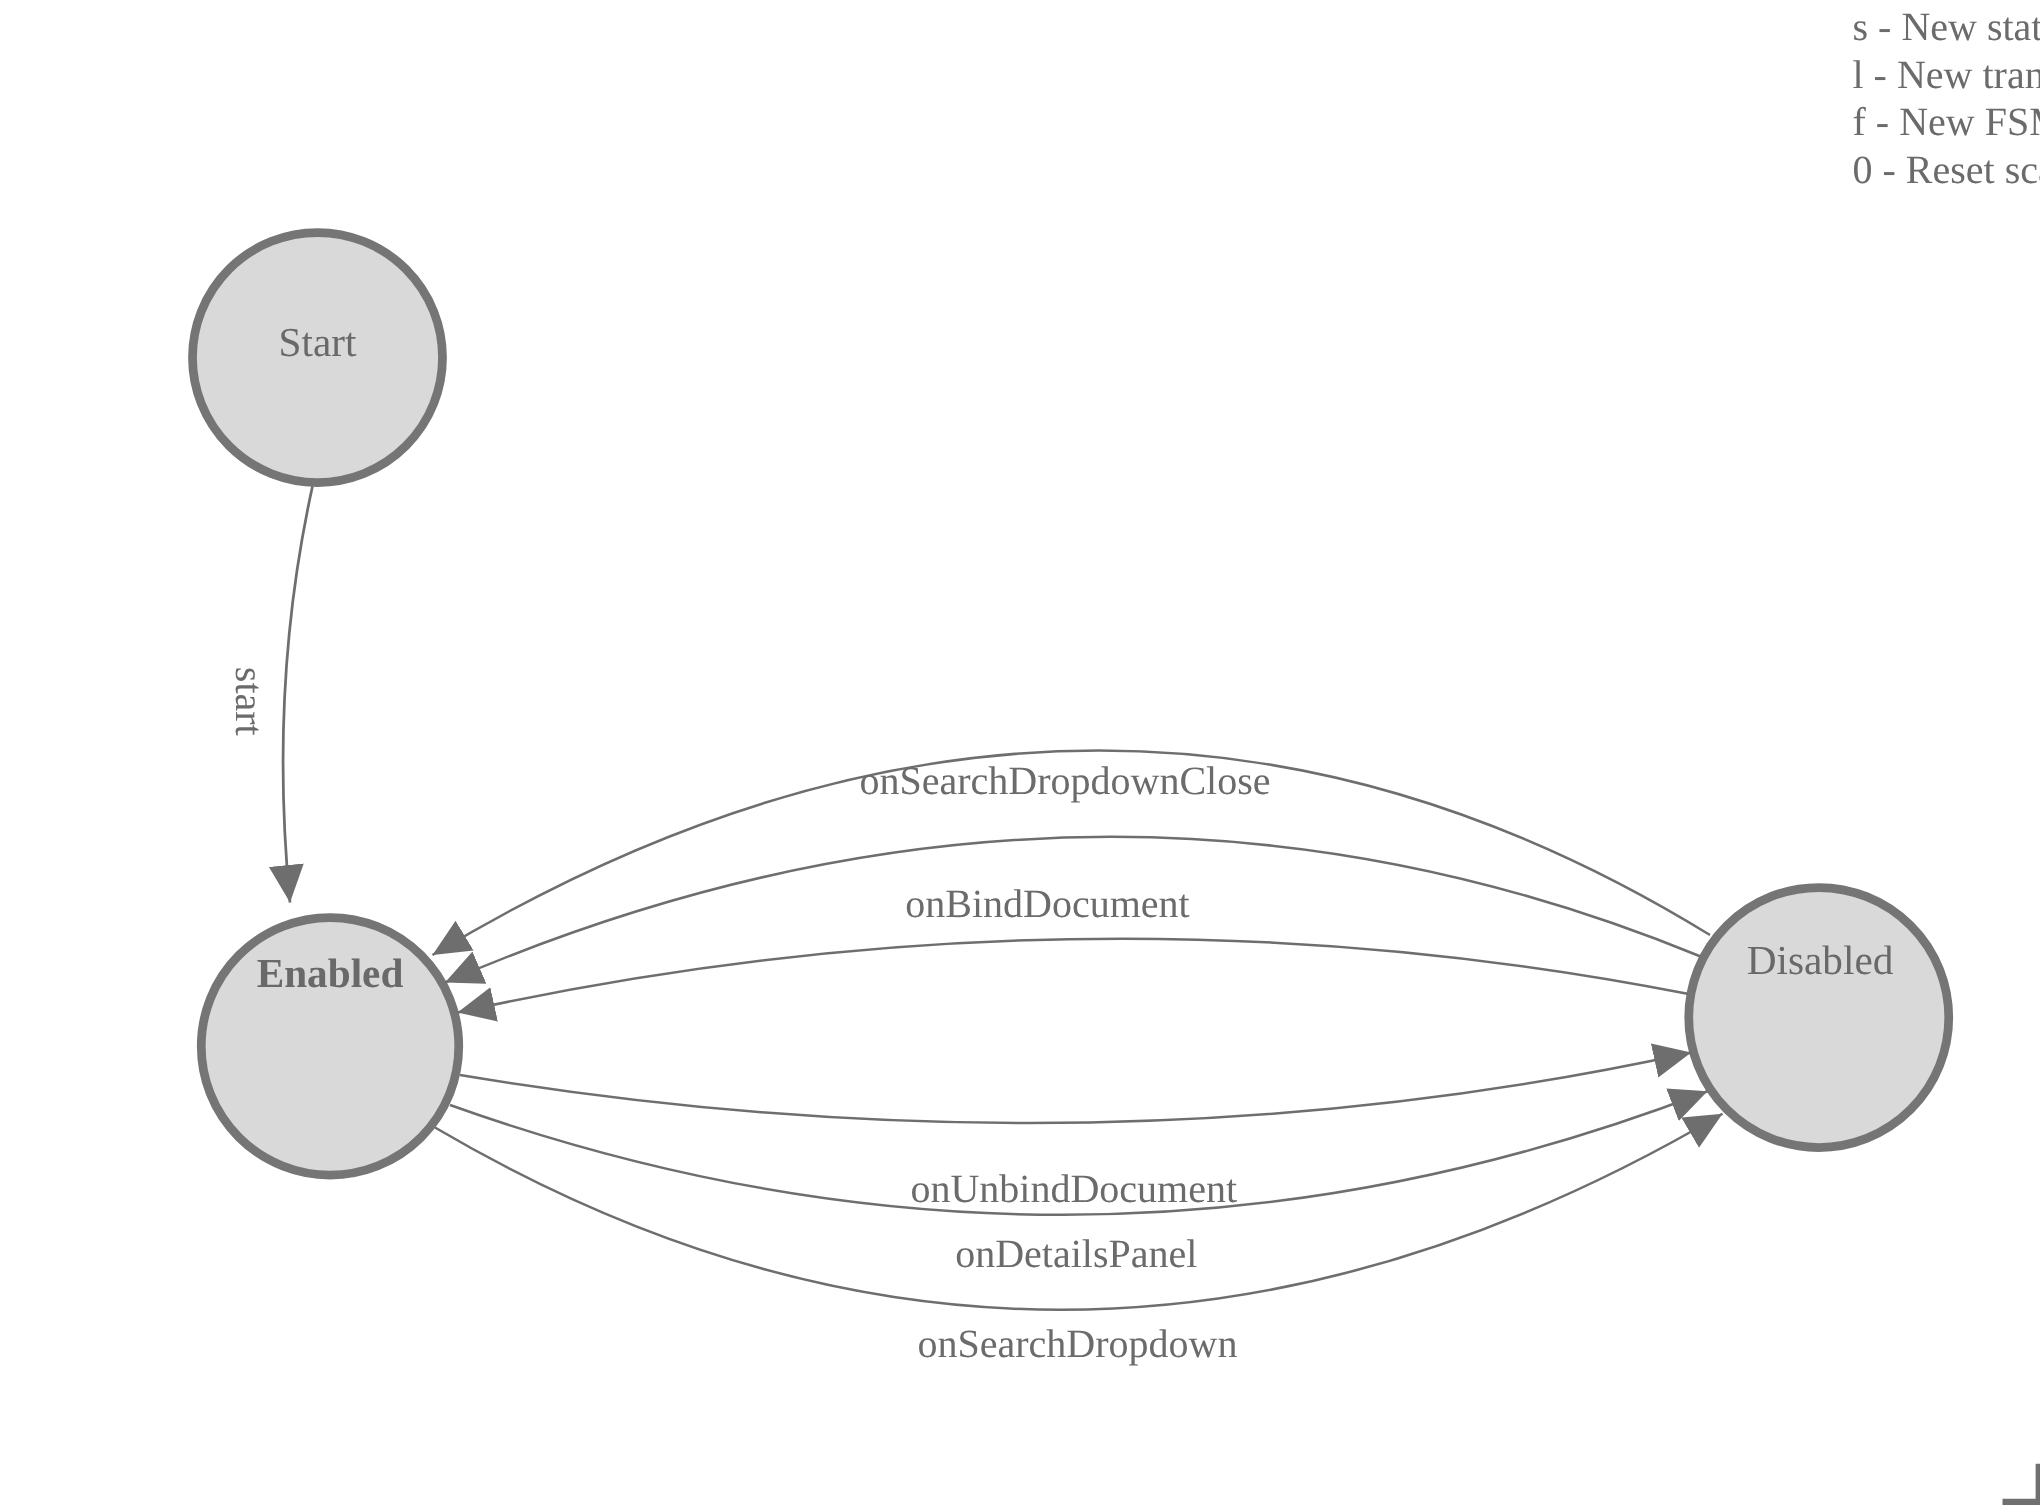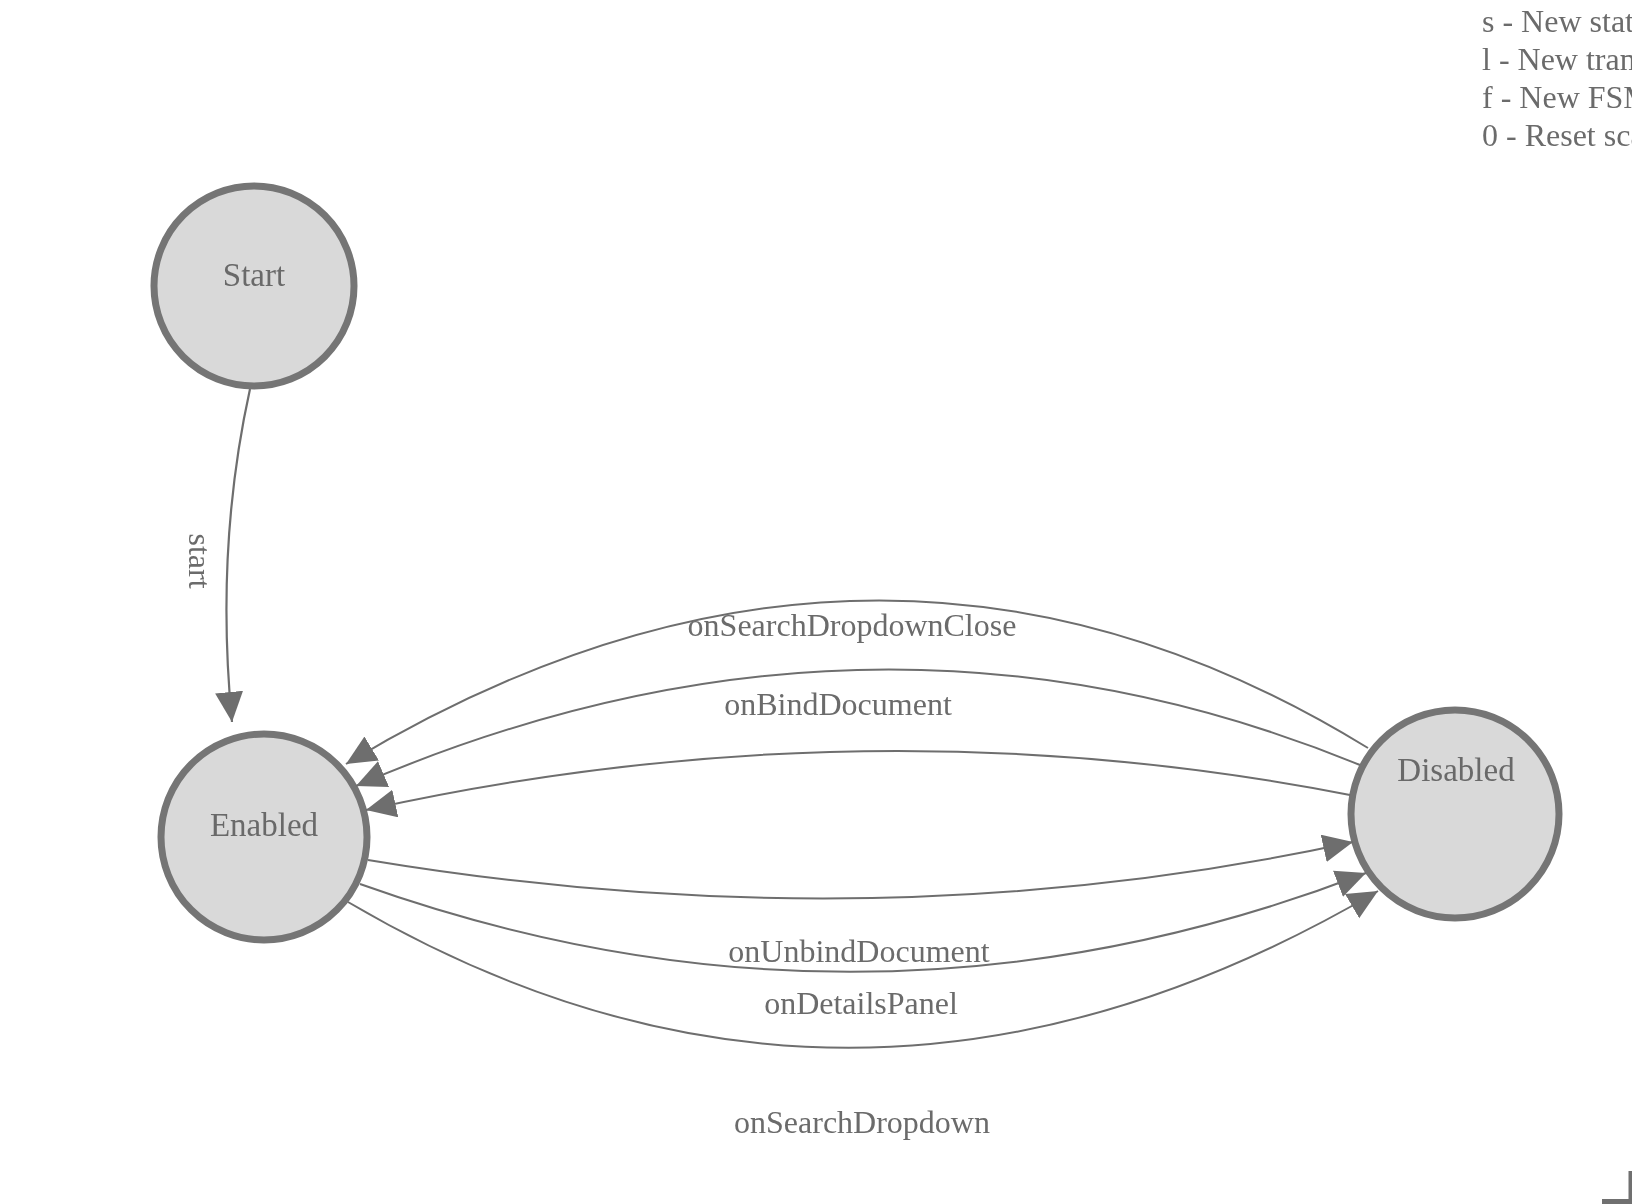--- a/index.html
+++ b/index.html
@@ -79,29 +79,29 @@
 
     <path d="M 368,860 Q 880,945 1353,842" fill="none" stroke="#6e6e6e" stroke-width="2" marker-end="url(#arrow)"></path>
     <path d="M 360,884 Q 867,1065 1366,873" fill="none" stroke="#6e6e6e" stroke-width="2" marker-end="url(#arrow)"></path>
     <path d="M 348,902 Q 853,1199 1378,891" fill="none" stroke="#6e6e6e" stroke-width="2" marker-end="url(#arrow)"></path>
 
     <rect x="1628.5" y="1171" width="3.5" height="33" fill="#707070"></rect>
     <rect x="1602" y="1199" width="30" height="5" fill="#707070"></rect>
   </svg>
 
   <div class="node-label" style="left:254px; top:275px;">Start</div>
-  <div class="node-label" style="left:264px; top:825px;">Enabled</div>
+  <div class="node-label" style="left:264px; top:780px;font-weight:bold;">Enabled</div>
   <div class="node-label" style="left:1456px; top:770px;">Disabled</div>
 
   <div class="edge-label rotated" style="left:199px; top:561px;">start</div>
   <div class="edge-label" style="left:852px; top:577px;margin-top:48px;">onSearchDropdownClose</div>
-  <div class="edge-label" style="left:838px; top:704px;">onBindDocument</div>
+  <div class="edge-label" style="left:838px; top:723px;">onBindDocument</div>
   <div class="edge-label" style="left:859px; top:923px;margin-top:28px;">onUnbindDocument</div>
   <div class="edge-label" style="left:861px; top:1003px;">onDetailsPanel</div>
-  <div class="edge-label" style="left:862px; top:1075px;margin-top:47px;">onSearchDropdown</div>
+  <div class="edge-label" style="left:862px; top:1075px;">onSearchDropdown</div>
 
   <div id="legend">
     <div class="legend-line">s - New state</div>
     <div class="legend-line">l - New transition</div>
     <div class="legend-line">f - New FSM</div>
     <div class="legend-line">0 - Reset scale</div>
   </div>
 
 </div>
 

